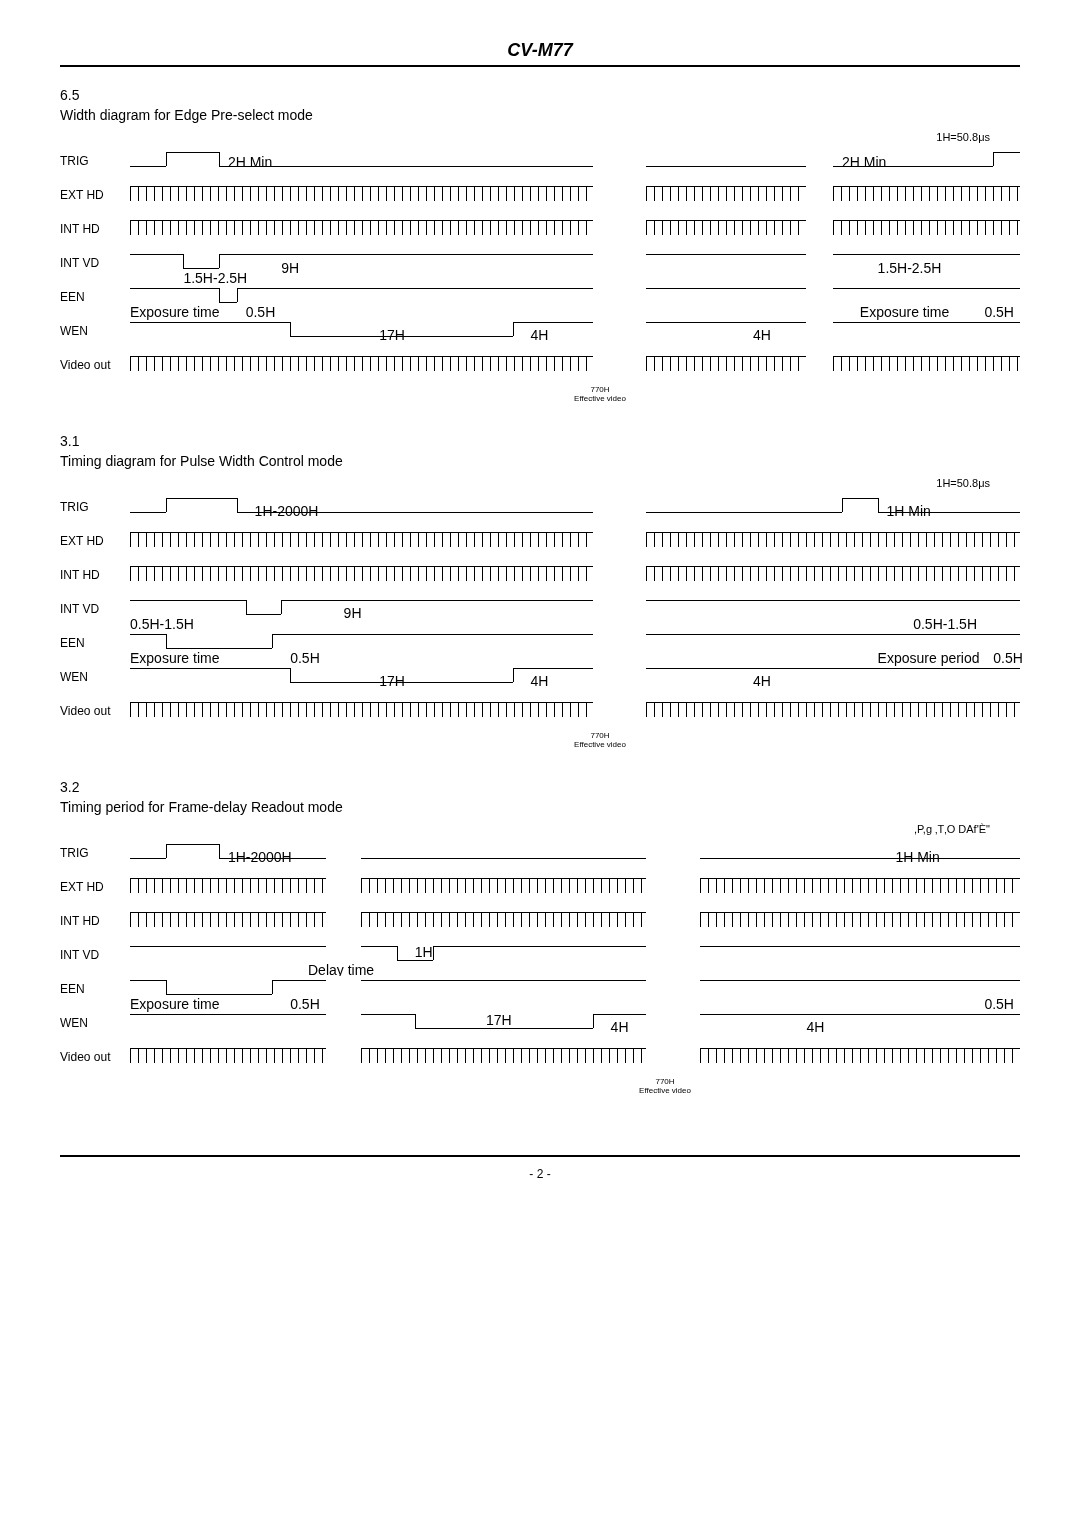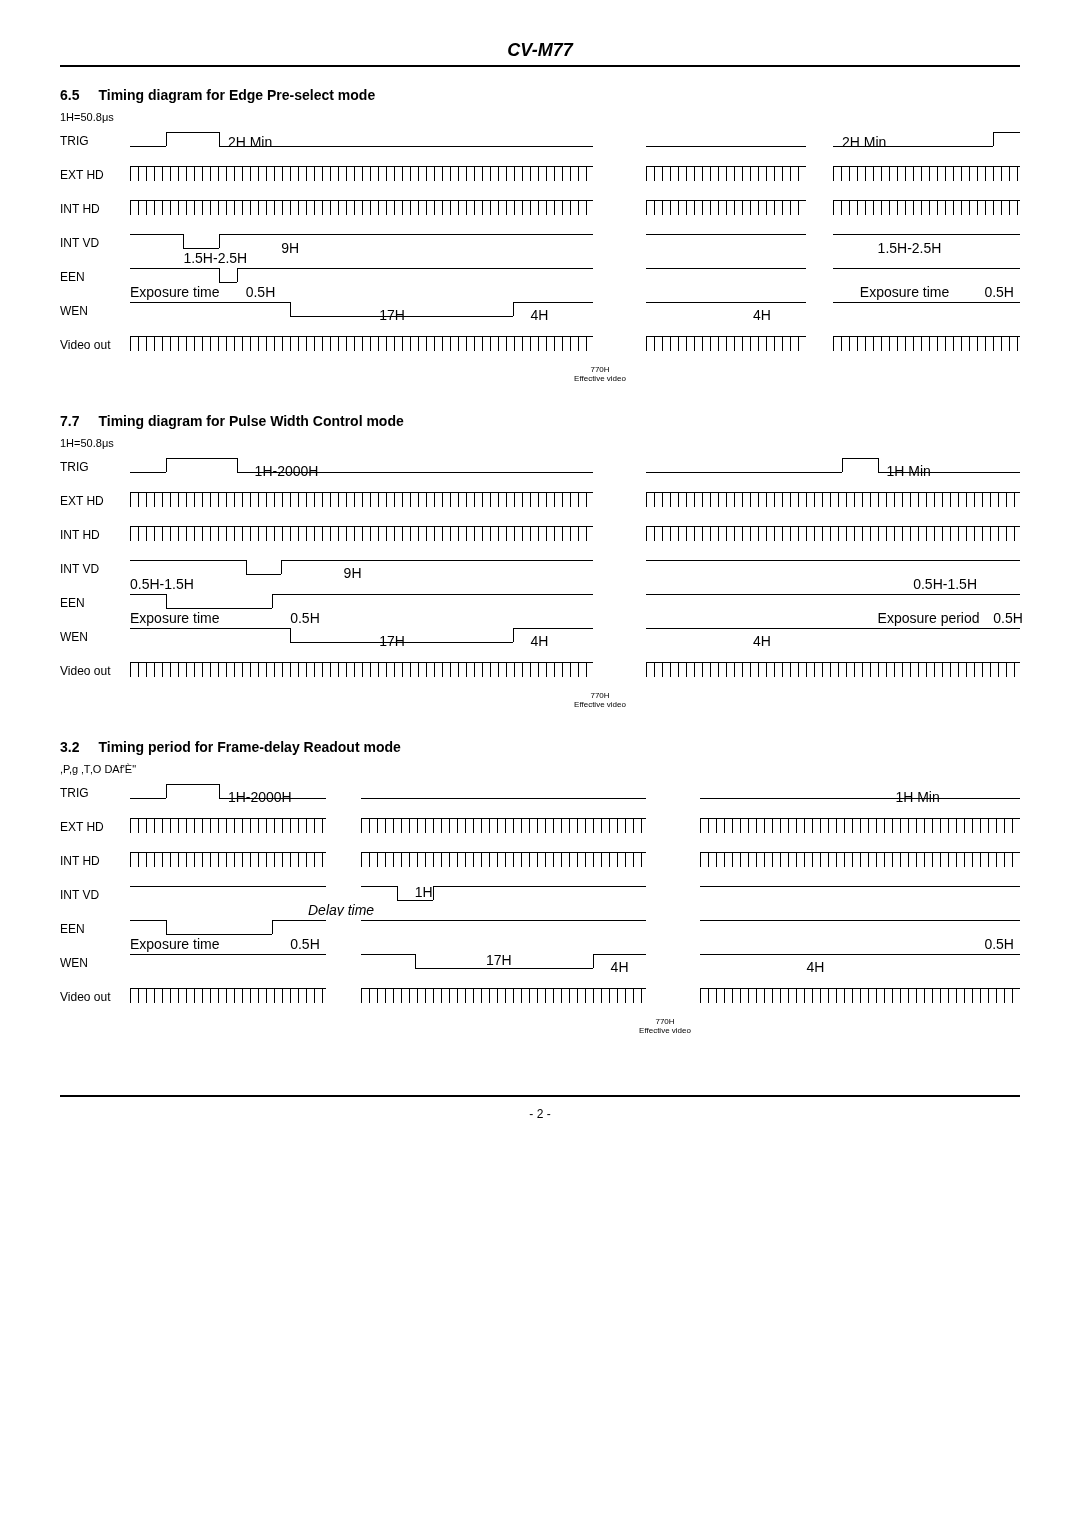--- a/index.html
+++ b/index.html
@@ -17,26 +17,28 @@
     font-style: italic;
     border-bottom: 2px solid #000;
     padding-bottom: 4px;
     margin-bottom: 20px;
   }
   .section {
     margin-bottom: 30px;
   }
   .section-title {
     font-size: 14px;
-    font-weight: bold;
+    font-weight: normal;
     display: flex;
-    gap: 19px;
+    gap: 4px;
     margin-bottom: 8px;
+    flex-direction: column;
   }
   .unit-label {
+    text-align: right;
     font-size: 11px;
     margin-bottom: 4px;
     padding-right: 30px;
   }
   .diagram {
     display: flex;
     flex-direction: column;
     gap: 6px;
   }
   .signal-row {
@@ -105,21 +107,21 @@
   }
 </style>
 </head>
 <body>
 
 <div class="header">CV-M77</div>
 
 <div class="section">
   <div class="section-title">
     <span>6.5</span>
-    <span>Timing diagram for Edge Pre-select mode</span>
+    <span>Width diagram for Edge Pre-select mode</span>
   </div>
   <div class="unit-label">1H=50.8μs</div>
 
   <div class="diagram">
 
     <div class="signal-row">
       <div class="signal-label">TRIG</div>
       <div class="signal-wave">
         <div class="line-low" style="left:0;width:4%;"></div>
         <div class="step" style="left:4%;"></div>
@@ -226,21 +228,21 @@
     </div>
     <div style="text-align:center;font-size:8px;margin-left:120px;">
       <span>770H</span><br>
       <span>Effective video</span>
     </div>
   </div>
 </div>
 
 <div class="section">
   <div class="section-title">
-    <span>7.7</span>
+    <span>3.1</span>
     <span>Timing diagram for Pulse Width Control mode</span>
   </div>
   <div class="unit-label">1H=50.8μs</div>
 
   <div class="diagram">
 
     <div class="signal-row">
       <div class="signal-label">TRIG</div>
       <div class="signal-wave">
         <div class="line-low" style="left:0;width:4%;"></div>
@@ -396,21 +398,21 @@
         <div class="line-high" style="left:0;width:22%;"></div>
         <div class="gap" style="left:22%;width:4%;"></div>
         <div class="line-high" style="left:26%;width:4%;"></div>
         <div class="step" style="left:30%;"></div>
         <div class="line-low" style="left:30%;width:4%;"></div>
         <div class="step" style="left:34%;"></div>
         <div class="line-high" style="left:34%;width:24%;"></div>
         <div class="gap" style="left:58%;width:6%;"></div>
         <div class="line-high" style="left:64%;width:36%;"></div>
         <div class="anno" style="left:32%;top:2px;">1H</div>
-        <div class="anno" style="left:20%;top:20px;font-style:italic;">Delay time</div>
+        <div class="anno" style="left:20%;top:20px;">Delay time</div>
       </div>
     </div>
 
     <div class="signal-row">
       <div class="signal-label">EEN</div>
       <div class="signal-wave">
         <div class="line-high" style="left:0;width:4%;"></div>
         <div class="step" style="left:4%;"></div>
         <div class="line-low" style="left:4%;width:12%;"></div>
         <div class="step" style="left:16%;"></div>

